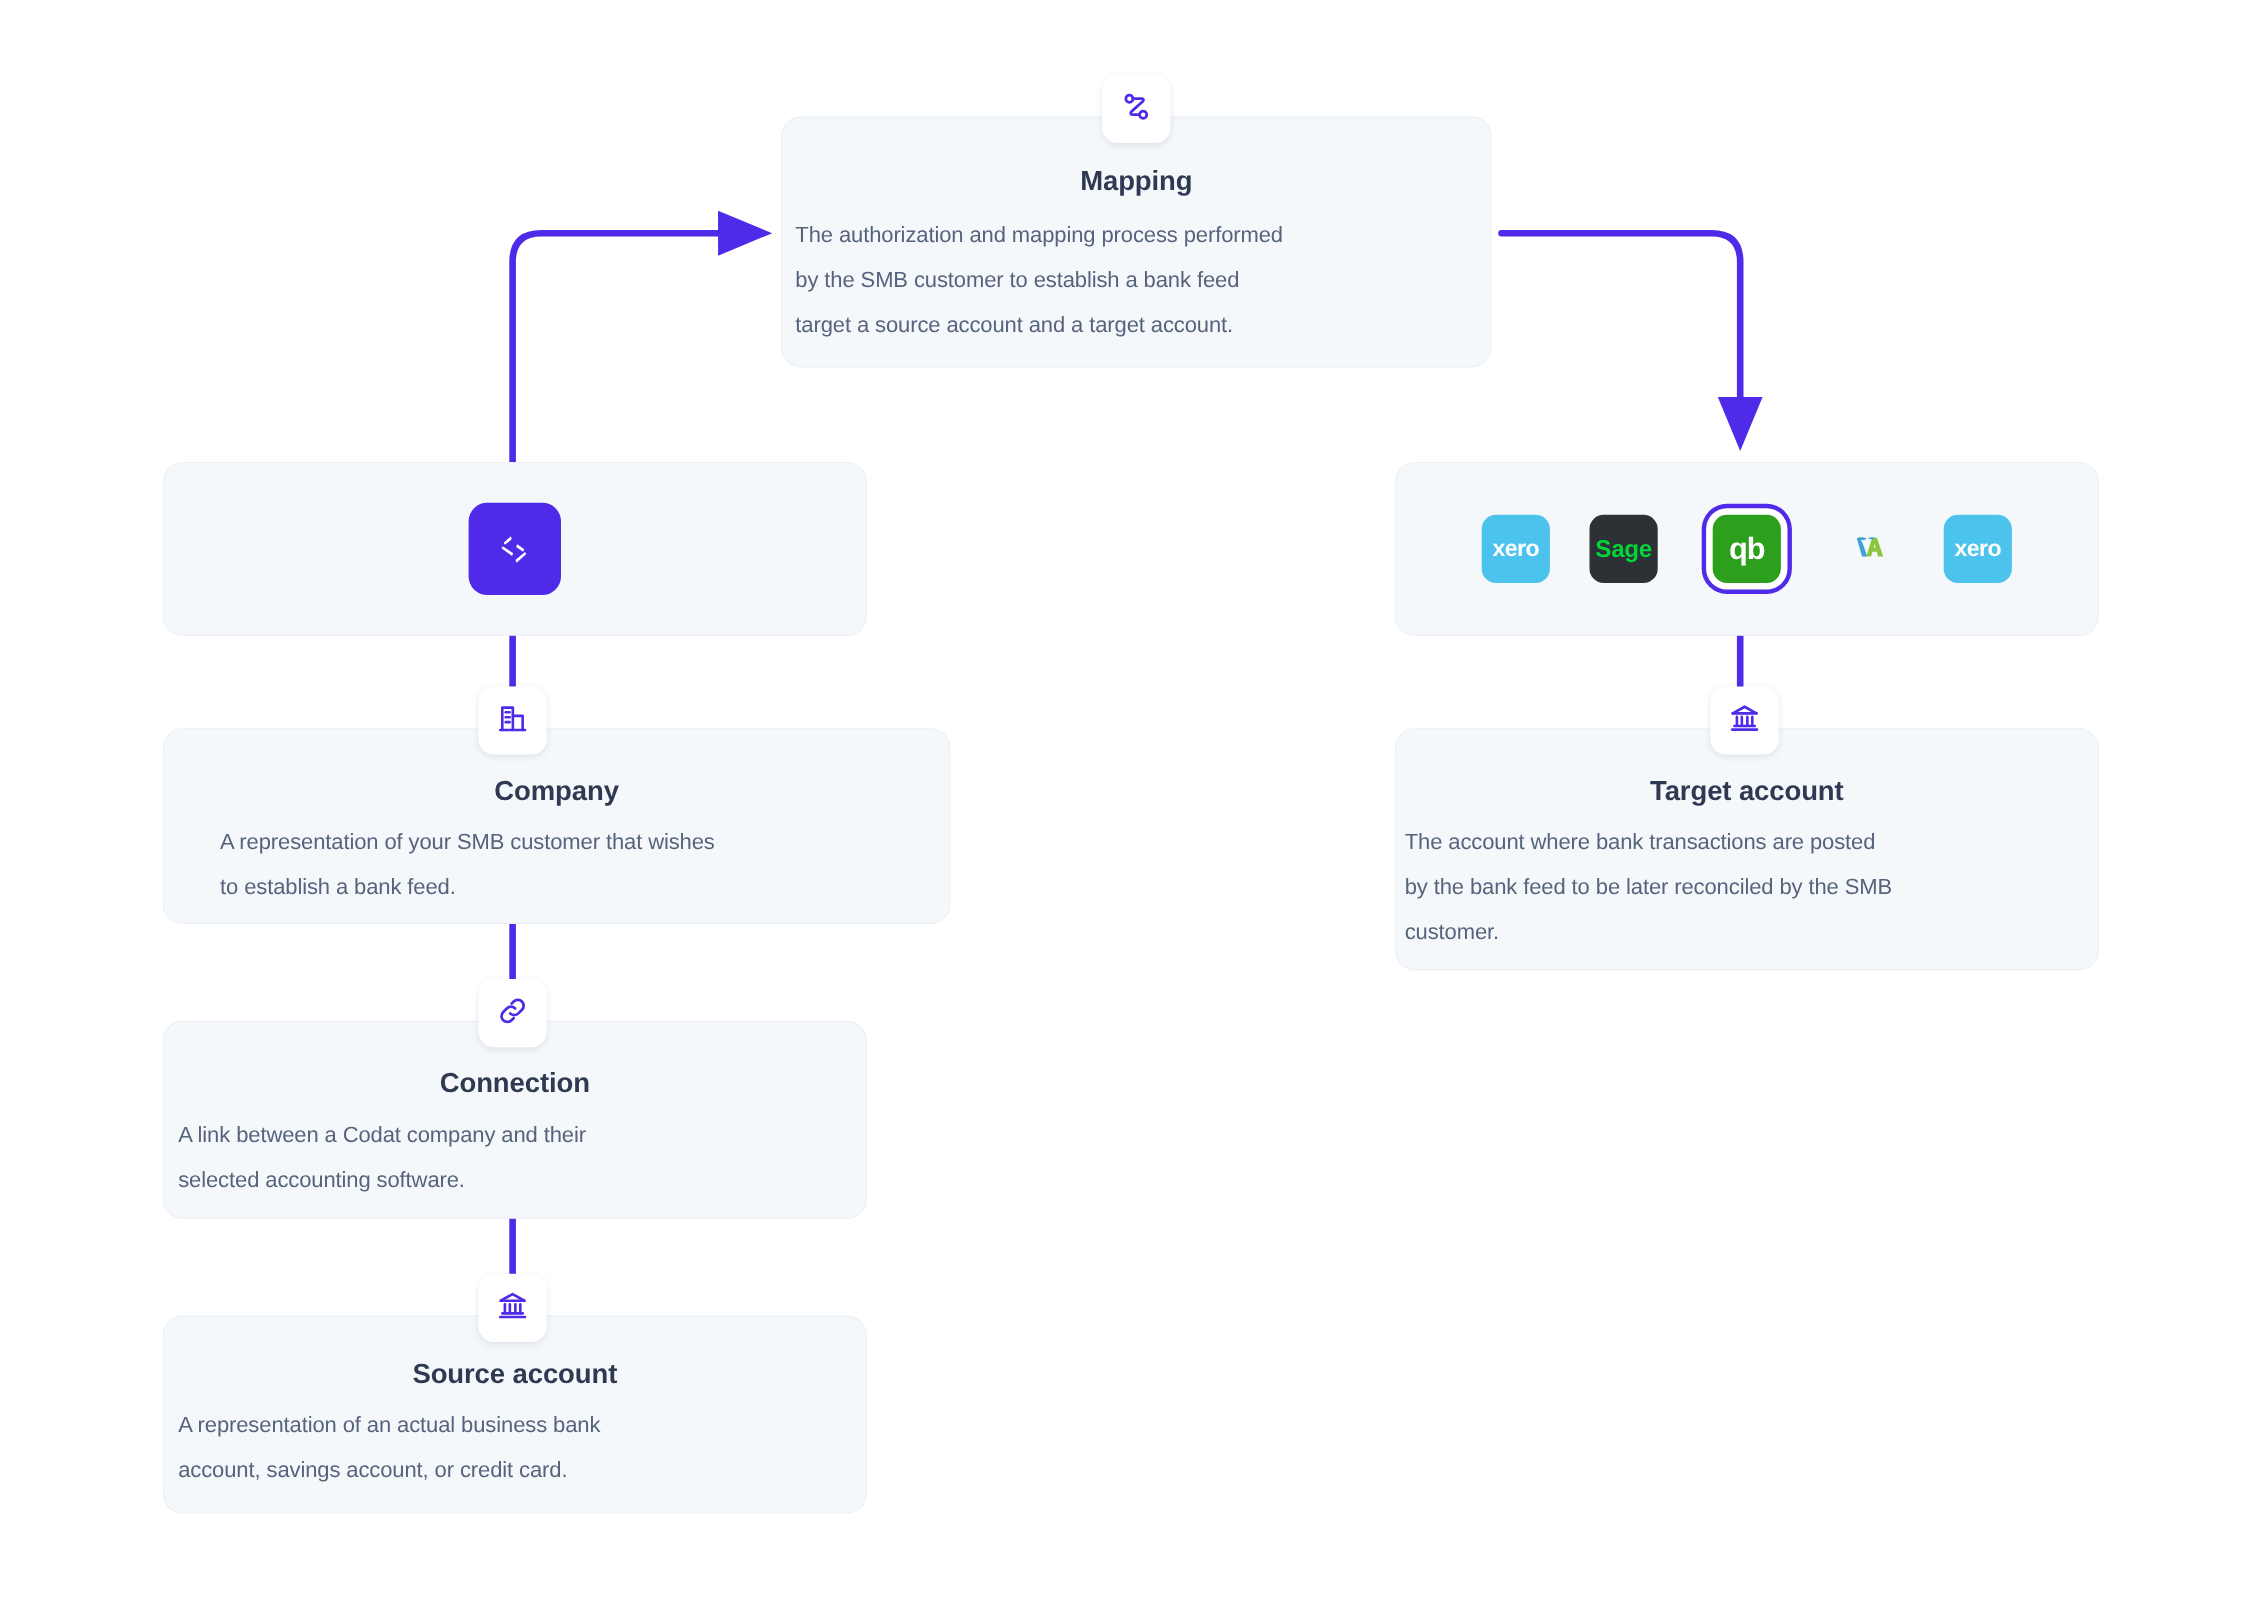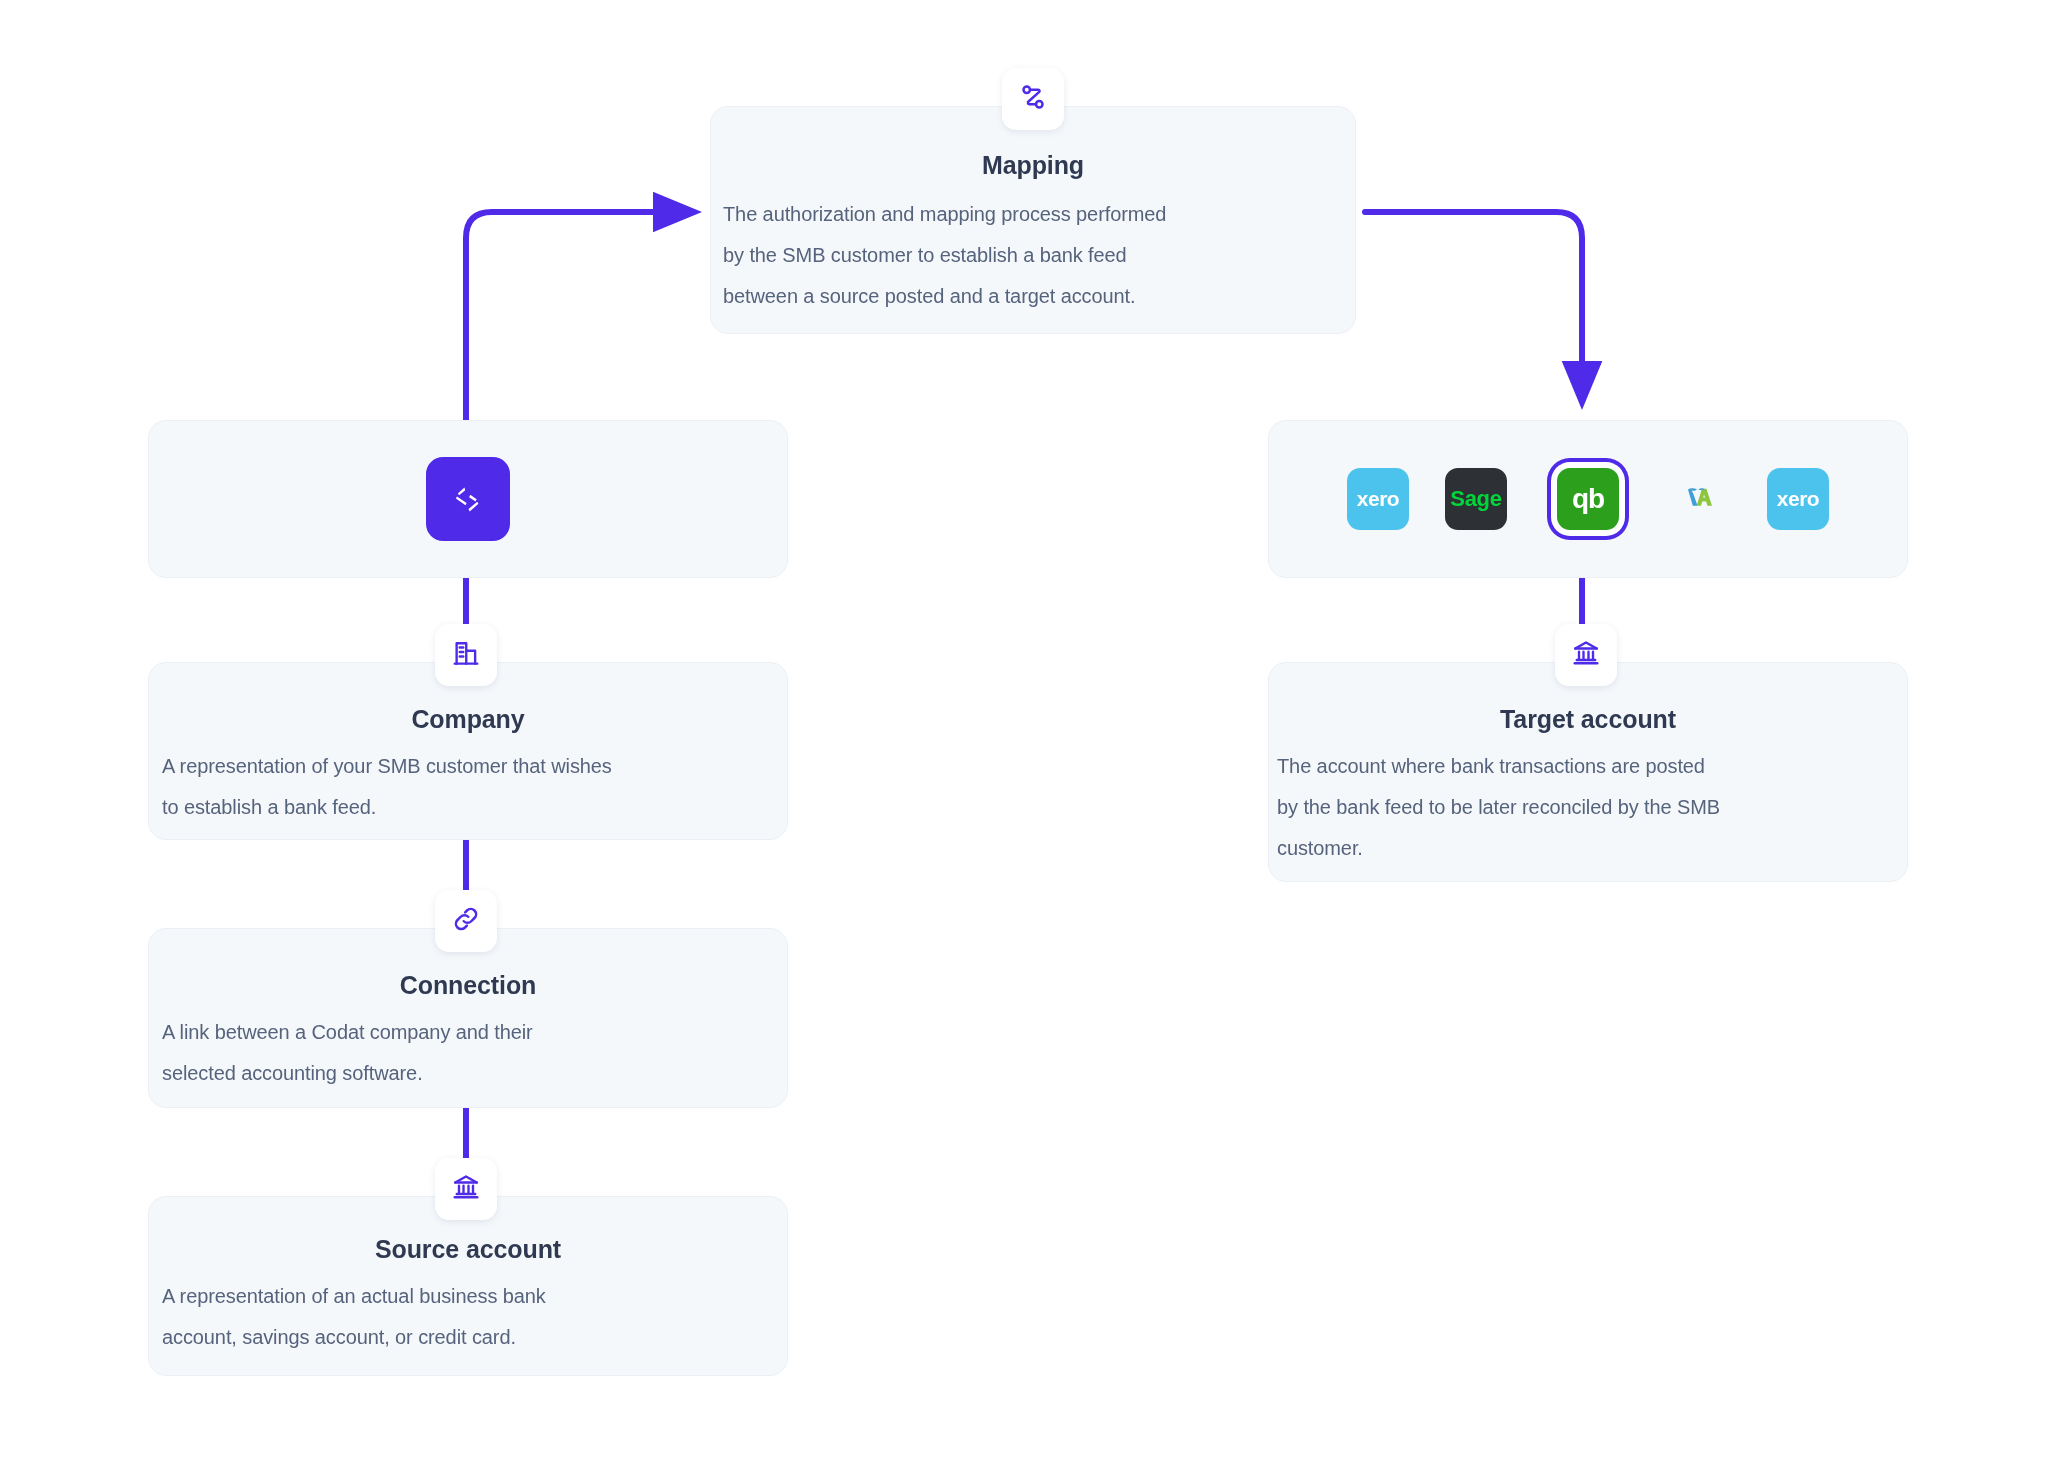--- a/index.html
+++ b/index.html
@@ -169,21 +169,21 @@
     <line x1="466" y1="1108" x2="466" y2="1196" stroke="#4f2ae8" stroke-width="6" stroke-linecap="round"></line>
 
     <line x1="1582" y1="578" x2="1582" y2="662" stroke="#4f2ae8" stroke-width="6" stroke-linecap="round"></line>
   </svg>
 
   <div class="card" style="left:710px; top:106px; width:646px; height:228px; padding-top:44px;">
     <div class="card-title">Mapping</div>
     <div class="card-desc" style="margin-top:14px; width:620px;">
       <div>The authorization and mapping process performed</div>
       <div>by the SMB customer to establish a bank feed</div>
-      <div>between a source posted and a target account.</div>
+      <div>target a source account and a target account.</div>
     </div>
   </div>
   <div class="badge" style="left:1002px; top:68px;">
     <span>
       <svg width="30" height="30" viewBox="0 0 24 24" fill="none" stroke="#4f2ae8" stroke-width="2" stroke-linecap="round" stroke-linejoin="round">
         <circle cx="7" cy="6.2" r="2.6"></circle>
         <circle cx="17" cy="17.8" r="2.6"></circle>
         <path d="M9.6,6.2 L16.2,6.2 C17.3,6.2 17.6,7.3 16.8,8.1 L8.4,15.6 C7.6,16.4 7.9,17.8 9.0,17.8 L14.4,17.8"></path>
       </svg>
     </span>
@@ -193,21 +193,21 @@
     <div class="codat-mark">
       <svg width="50" height="50" viewBox="0 0 48 48" fill="#ffffff">
         <path d="M20.6 13.0 L14.3 18.6 L15.4 20.3 L21.3 15.6 Z"></path>
         <path d="M13.4 21.6 L12.4 23.4 L21.6 30.1 L22.6 27.8 Z"></path>
         <path d="M26.2 20.0 L25.1 22.4 L31.2 26.5 L32.3 24.2 Z"></path>
         <path d="M32.9 26.6 L34.0 28.5 L25.6 36.1 L24.5 33.6 Z"></path>
       </svg>
     </div>
   </div>
 
-  <div class="card" style="left:148px; top:662px; width:640px; height:178px; padding-top:42px;">
+  <div class="card" style="left:148px; top:662px; width:716px; height:178px; padding-top:42px;">
     <div class="card-title">Company</div>
     <div class="card-desc" style="margin-top:12px; width:612px;">
       <div>A representation of your SMB customer that wishes</div>
       <div>to establish a bank feed.</div>
     </div>
   </div>
   <div class="badge" style="left:435px; top:624px;">
     <span>
       <svg width="30" height="30" viewBox="0 0 24 24" fill="none" stroke="#4f2ae8" stroke-width="1.9" stroke-linecap="round" stroke-linejoin="round">
         <path d="M4.5,20.5 L4.5,4.2 L12.2,4.2 L12.2,20.5"></path>

